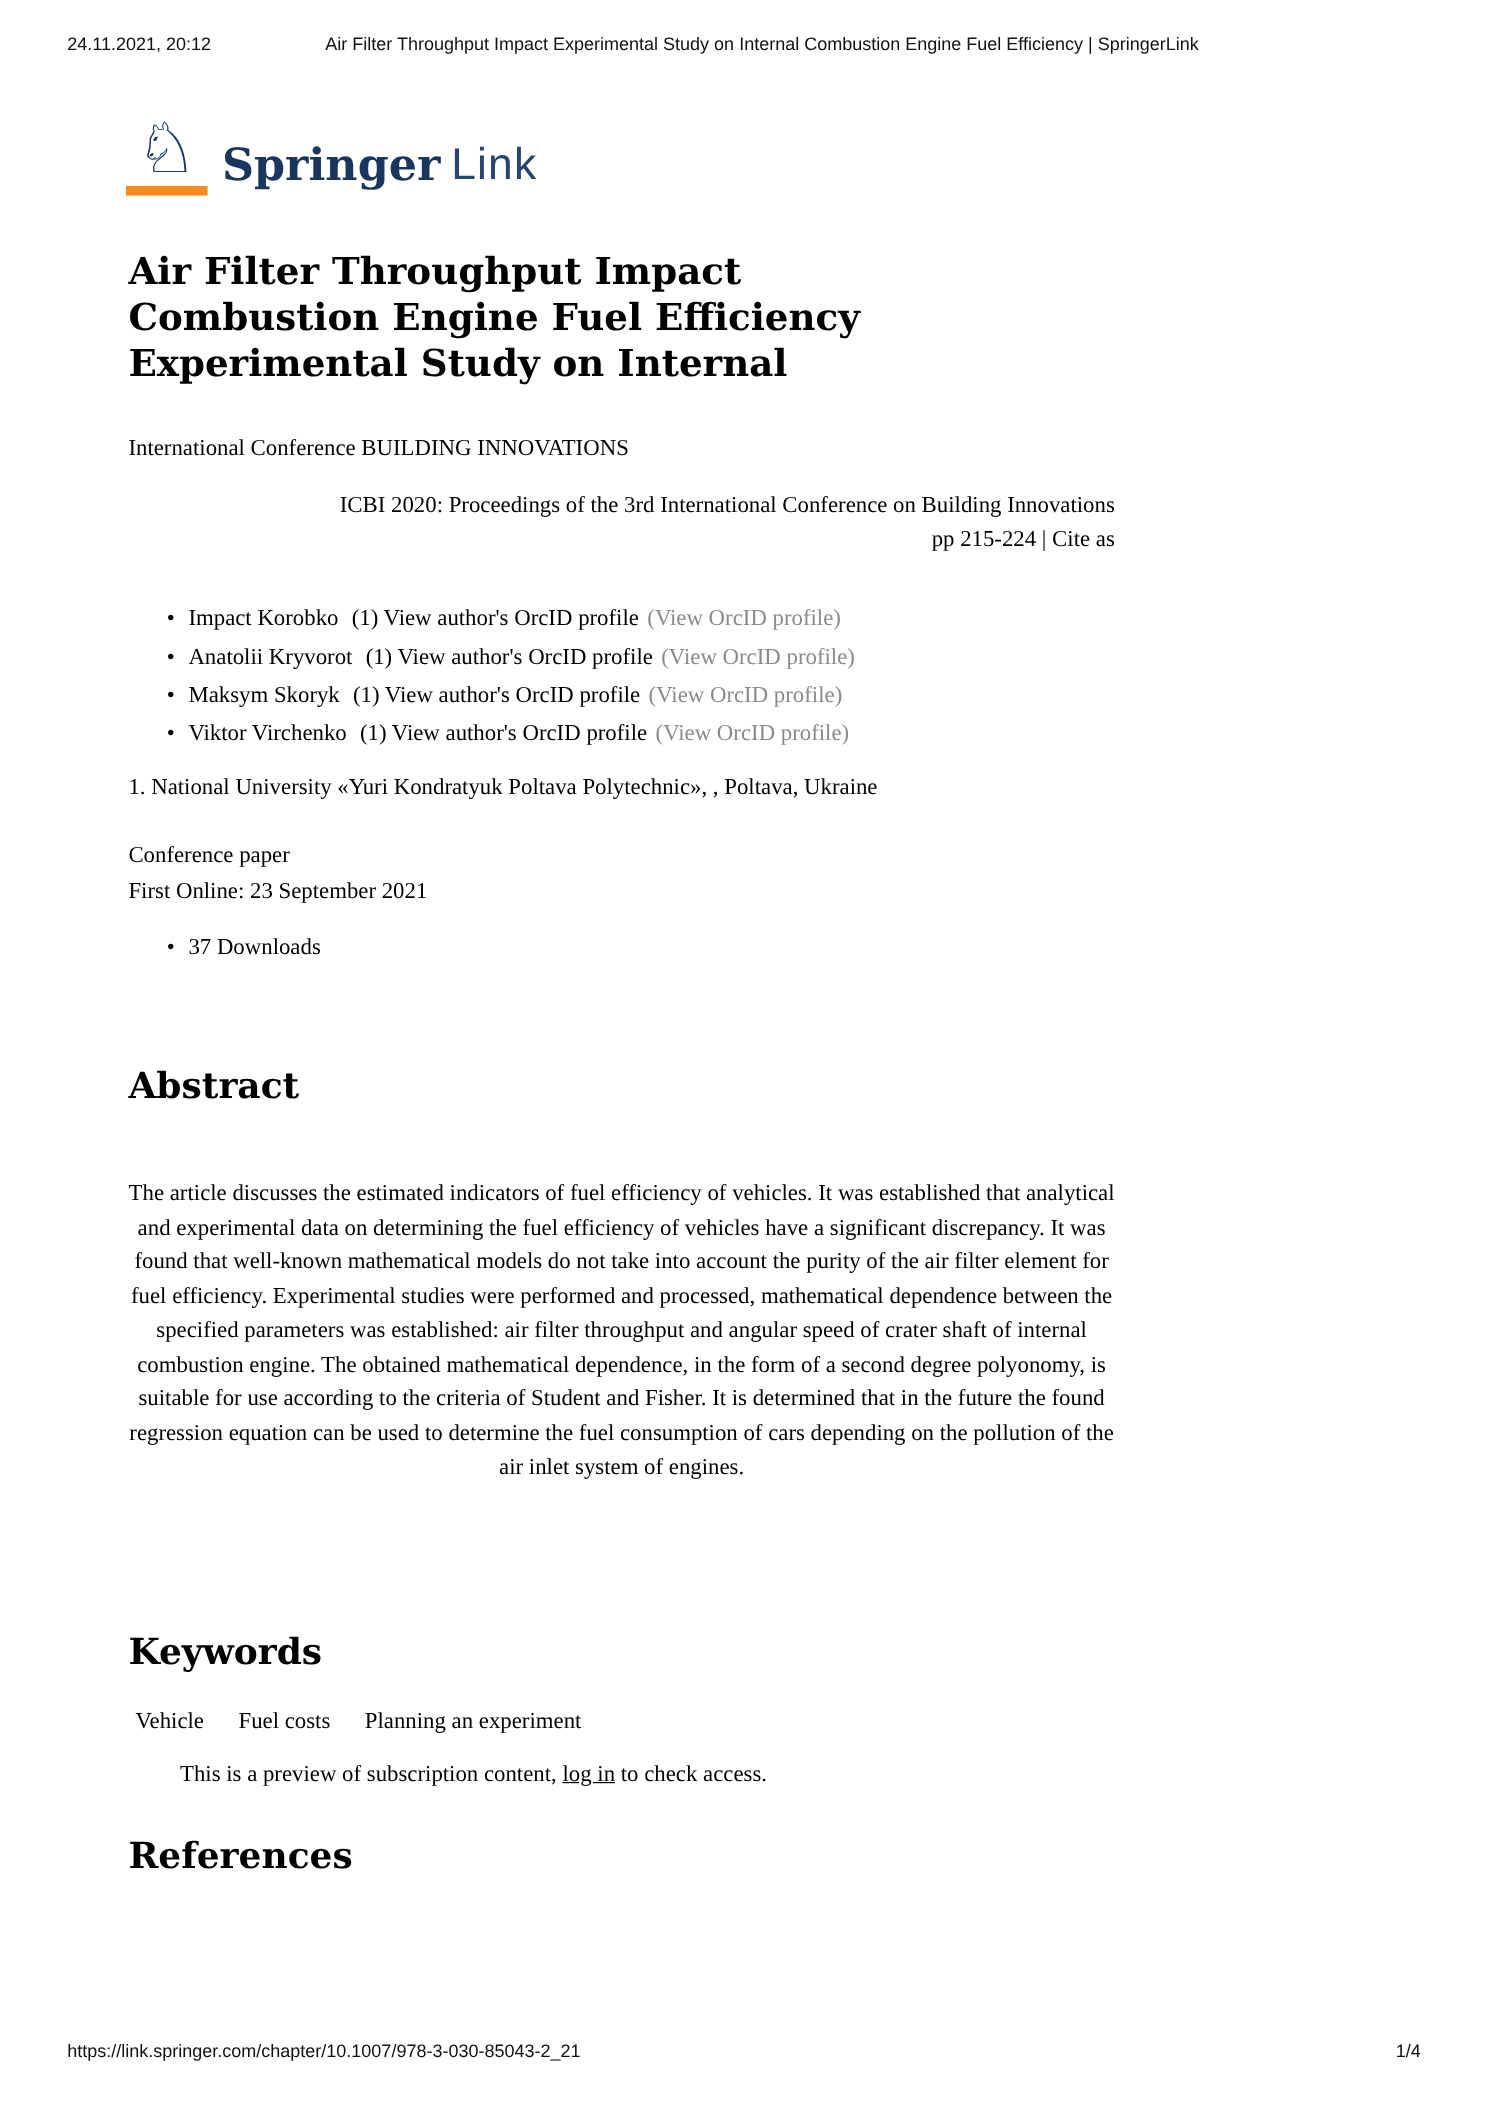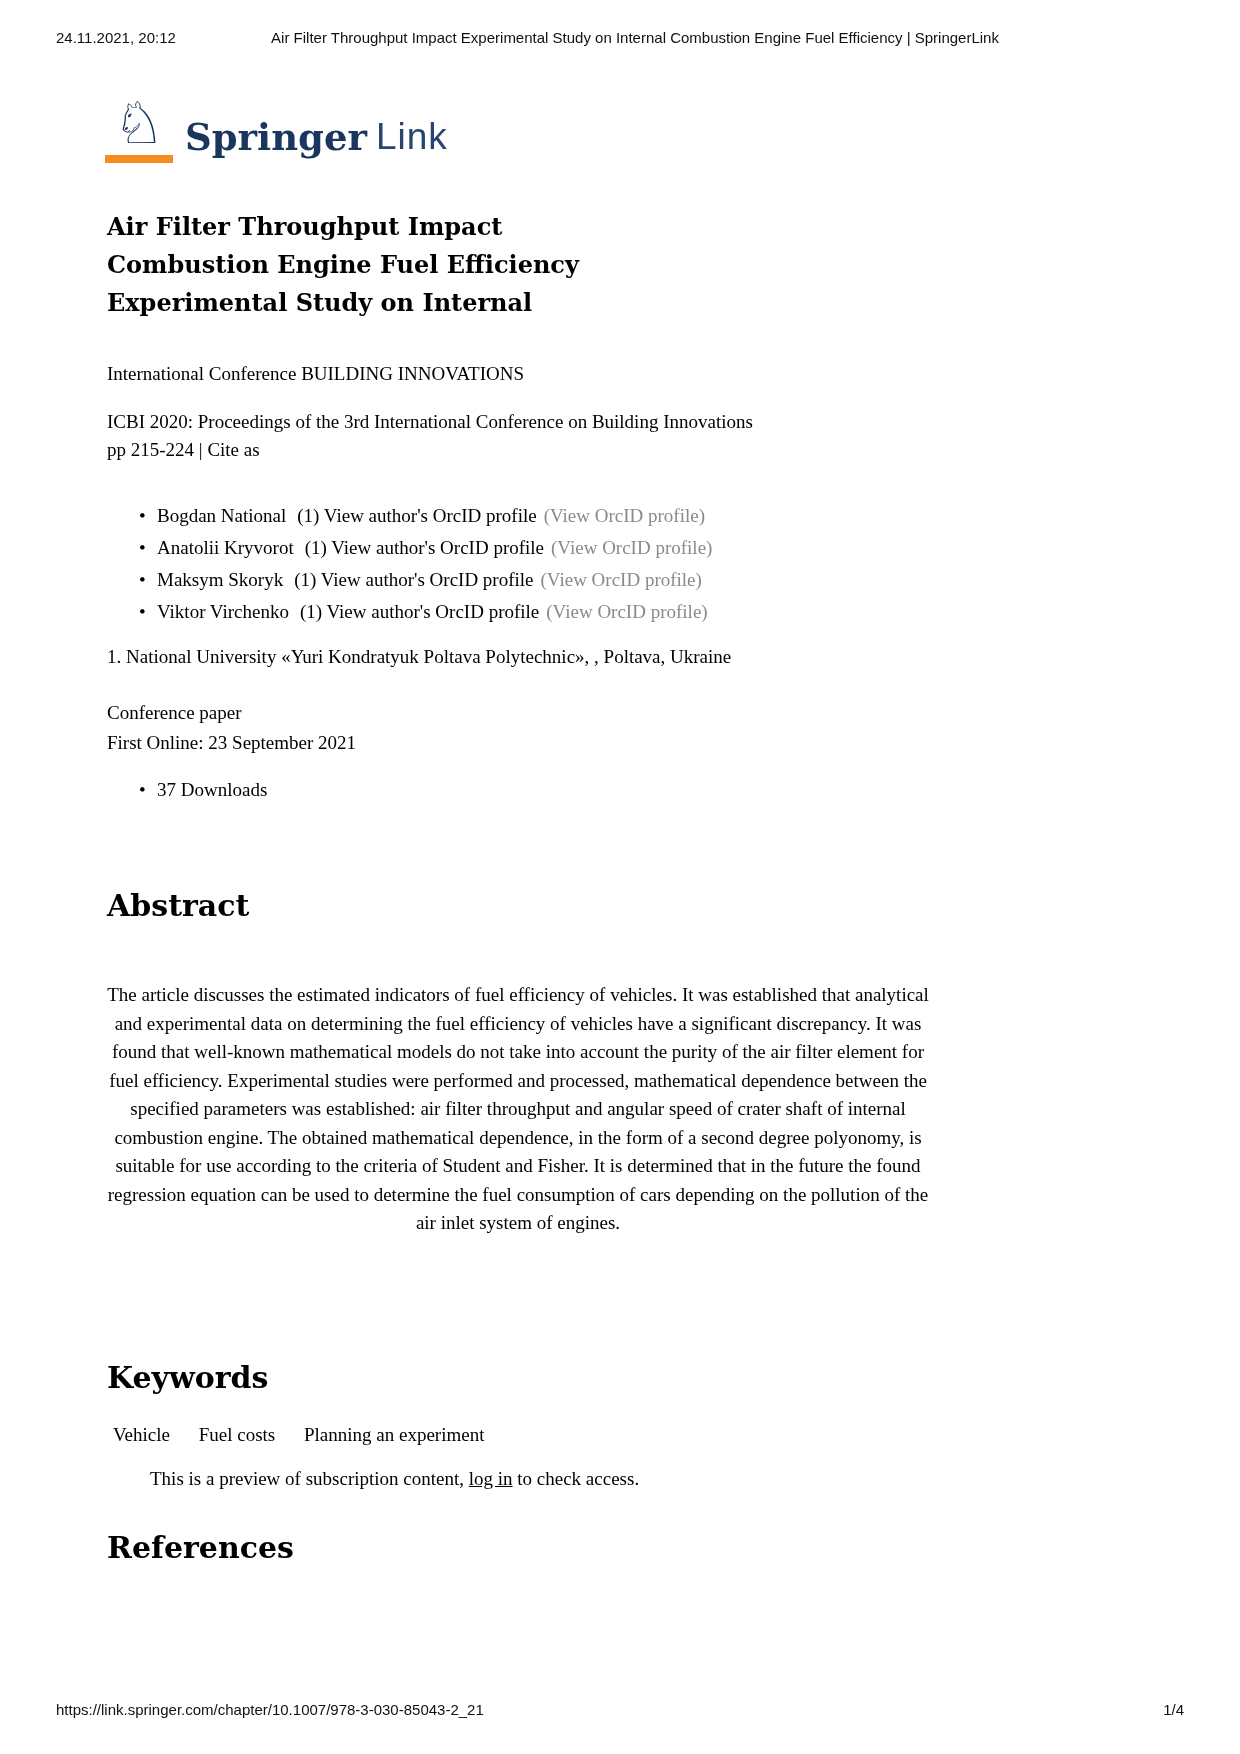--- a/index.html
+++ b/index.html
@@ -35,27 +35,27 @@
     font-size:37px; line-height:40px; color:#27456e; margin-left:9px; margin-bottom:6px;
     letter-spacing:1px;
   }
 
   
   .col { position:absolute; left:107px; width:822px; }
 
   h1.article-title {
     margin:0; top:208px;
     font-family:"DejaVu Serif", serif; font-weight:700;
-    font-size:24px; line-height:38px; color:#000;
+    font-size:31px; line-height:38px; color:#000;
   }
   h1.article-title span { display:block; }
 
   .conference-line { top:360px; font-size:19px; line-height:28px; }
   .proceedings { top:408px; font-size:19px; line-height:28px; }
-  .proceedings span { display:block; }
+  .proceedings span { display:block;text-align:right; }
 
   .authors { top:500px; }
   .author-row { display:flex; align-items:baseline; font-size:19px; line-height:32px; }
   .bullet { width:18px; margin-left:32px; font-size:19px; }
   .author-name { color:#000; }
   .author-mid { margin-left:11px; }
   .author-orcid { margin-left:7px; color:#8a8a8a; }
 
   .affiliation { top:643px; font-size:19px; line-height:28px; }
   .paper-meta { top:698px; font-size:19px; line-height:30px; }
@@ -107,21 +107,21 @@
   <div class="conference-line col">International Conference BUILDING INNOVATIONS</div>
 
   <div class="proceedings col">
     <span>ICBI 2020: Proceedings of the 3rd International Conference on Building Innovations</span>
     <span>pp 215-224 | Cite as</span>
   </div>
 
   <div class="authors col">
     <div class="author-row">
       <span class="bullet">•</span>
-      <span class="author-name">Bogdan National</span>
+      <span class="author-name">Impact Korobko</span>
       <span class="author-mid">(1) View author's OrcID profile</span>
       <span class="author-orcid">(View OrcID profile)</span>
     </div>
     <div class="author-row">
       <span class="bullet">•</span>
       <span class="author-name">Anatolii Kryvorot</span>
       <span class="author-mid">(1) View author's OrcID profile</span>
       <span class="author-orcid">(View OrcID profile)</span>
     </div>
     <div class="author-row">

